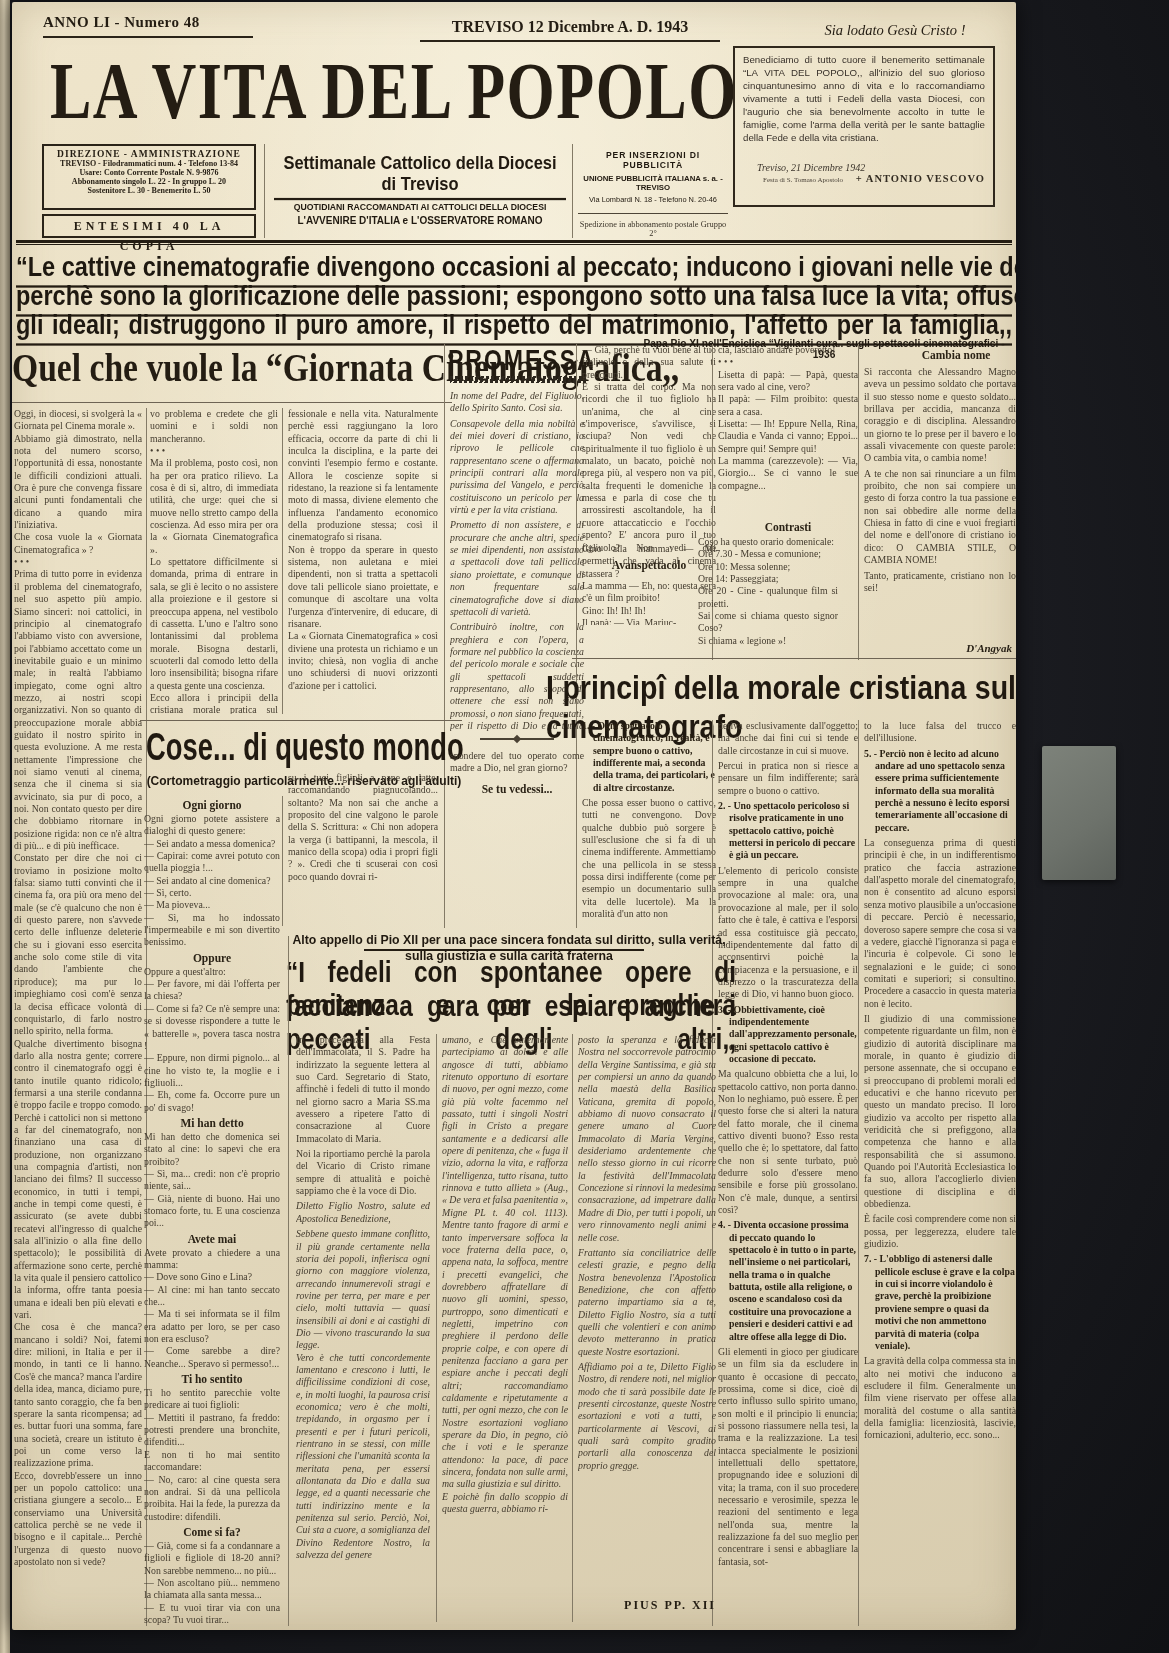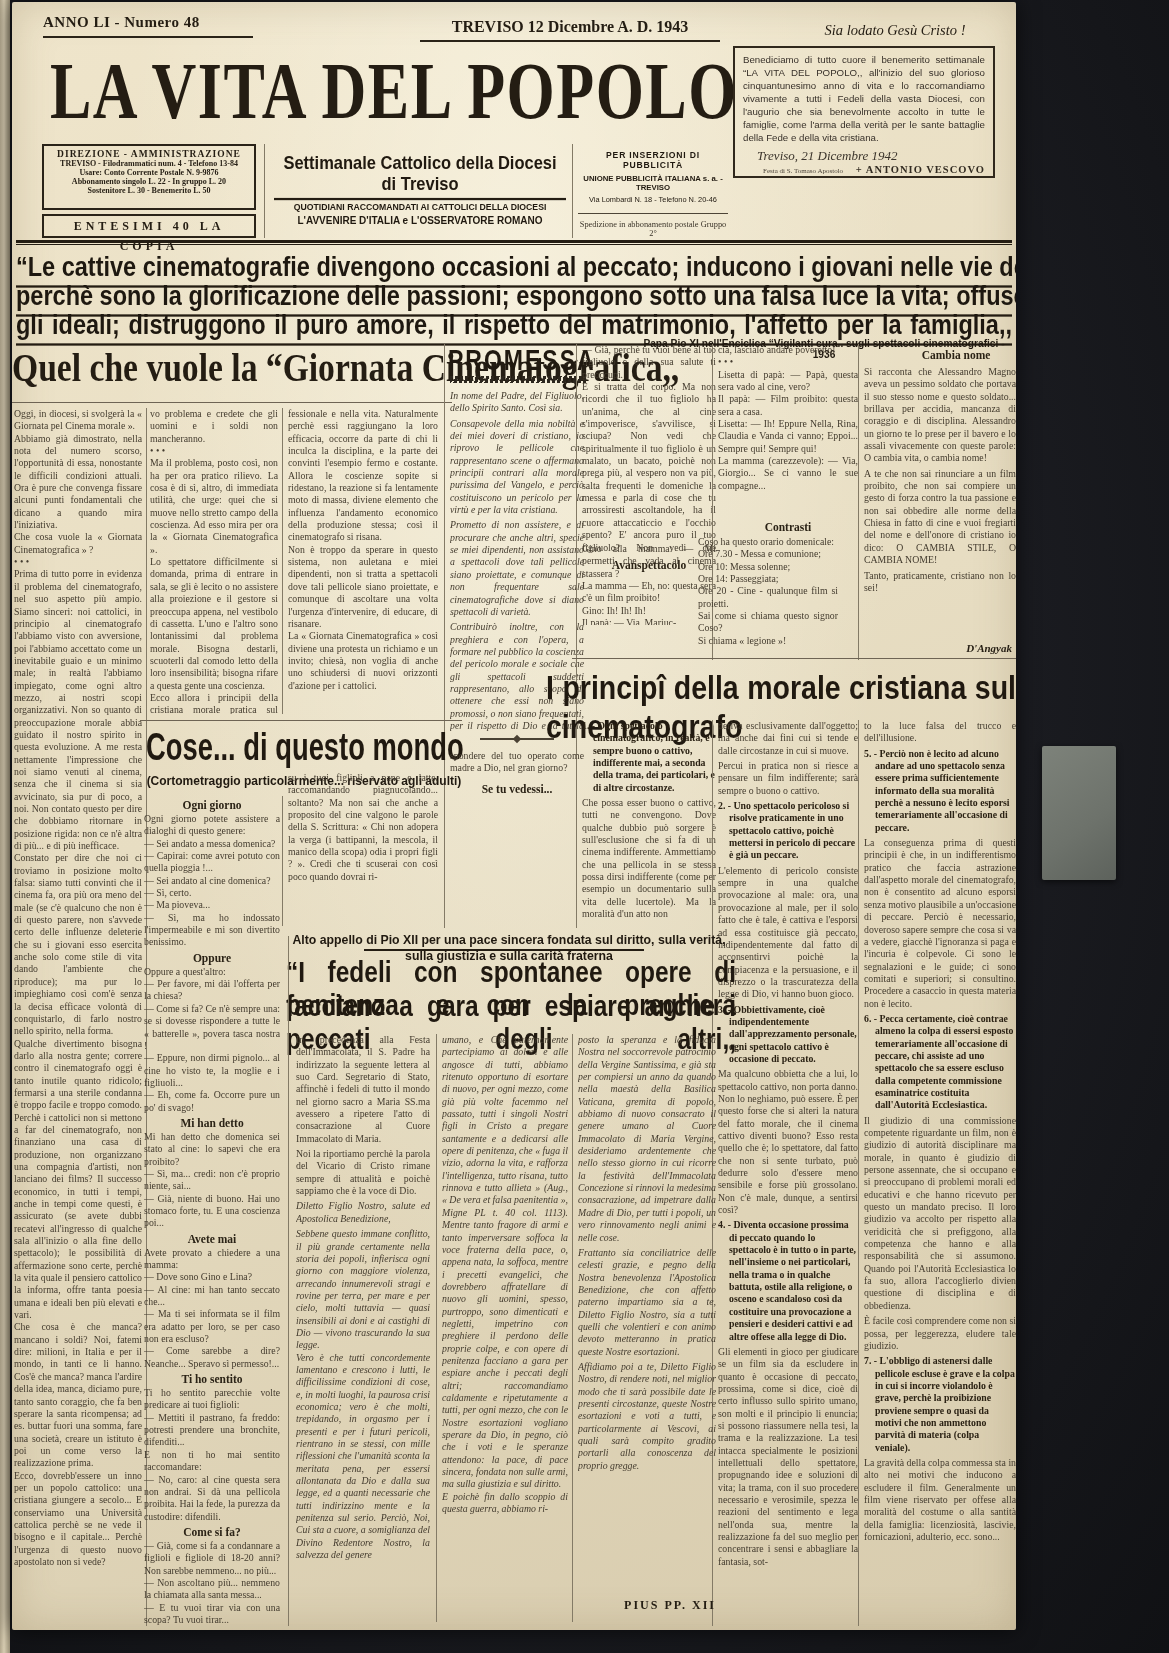--- a/index.html
+++ b/index.html
@@ -48,23 +48,23 @@
   <div class="abs tab"></div>
 
   <div class="abs" id="paper">
 
     <div class="abs serifB" style="left:31px;top:12px;width:210px;height:22px;font-size:15px;letter-spacing:.5px;border-bottom:2px solid #2a2318;">ANNO LI - Numero 48</div>
     <div class="abs serifB" style="left:408px;top:16px;width:300px;height:22px;font-size:16px;text-align:center;border-bottom:2px solid #2a2318;">TREVISO 12 Dicembre A. D. 1943</div>
     <div class="abs ital serifB" style="left:778px;top:20px;width:210px;font-size:14.5px;text-align:center;font-weight:400;font-style:italic;">Sia lodato Gesù Cristo !</div>
 
     <div class="abs serifB" style="left:38px;top:44px;width:680px;font-size:62px;letter-spacing:1.5px;white-space:nowrap;transform:scaleY(1.28);transform-origin:top left;">LA VITA DEL POPOLO</div>
 
-    <div class="abs" style="left:721px;top:44px;width:262px;height:132px;border:2px solid #30281c;padding:5px 8px 3px;box-sizing:border-box;">
+    <div class="abs" style="left:721px;top:44px;width:262px;height:161px;border:2px solid #30281c;padding:5px 8px 3px;box-sizing:border-box;">
       <div style="font-family:'Liberation Sans','DejaVu Sans',sans-serif;font-size:9.7px;line-height:1.34;text-align:justify;color:#38312a;">Benediciamo di tutto cuore il benemerito settimanale “LA VITA DEL POPOLO,, all'inizio del suo glorioso cinquantunesimo anno di vita e lo raccomandiamo vivamente a tutti i Fedeli della vasta Diocesi, con l'augurio che sia benevolmente accolto in tutte le famiglie, come l'arma della verità per le sante battaglie della Fede e della vita cristiana.</div>
-      <div class="ital" style="font-size:13px;margin-top:4px;padding-left:14px;color:#3c352c;">Treviso, 21 Dicembre 1942</div>
+      <div class="ital" style="font-size:10px;margin-top:18px;padding-left:14px;color:#3c352c;">Treviso, 21 Dicembre 1942</div>
       <div style="display:flex;justify-content:space-between;align-items:flex-end;">
         <span style="font-size:7px;padding-left:20px;color:#4a4238;">Festa di S. Tomaso Apostolo</span>
         <span style="font-size:10.5px;font-weight:700;letter-spacing:1px;color:#332c22;">+ ANTONIO VESCOVO</span>
       </div>
     </div>
 
     <div class="abs" style="left:30px;top:142px;width:214px;height:66px;border:2px solid #2a2318;box-sizing:border-box;text-align:center;padding-top:3px;">
       <div class="serifB" style="font-size:9.5px;letter-spacing:1px;">DIREZIONE - AMMINISTRAZIONE</div>
       <div class="serifB" style="font-size:8px;">TREVISO - Filodrammatici num. 4 - Telefono 13-84</div>
       <div class="serifB" style="font-size:8px;">Usare: Conto Corrente Postale N. 9-9876</div>
@@ -182,21 +182,20 @@
       <p class="colp lead">3. - Obbiettivamente, cioè indipendentemente dall'apprezzamento personale, ogni spettacolo cattivo è occasione di peccato.</p>
       <p class="colp">Ma qualcuno obbietta che a lui, lo spettacolo cattivo, non porta danno. Non lo neghiamo, può essere. È per questo forse che si alteri la natura del fatto morale, che il cinema cattivo diventi buono? Esso resta quello che è; lo spettatore, dal fatto che non si sente turbato, può dedurre solo d'essere meno sensibile e forse più grossolano. Non c'è male, dunque, a sentirsi così?</p>
       <p class="colp lead">4. - Diventa occasione prossima di peccato quando lo spettacolo è in tutto o in parte, nell'insieme o nei particolari, nella trama o in qualche battuta, ostile alla religione, o osceno e scandaloso così da costituire una provocazione a pensieri e desideri cattivi e ad altre offese alla legge di Dio.</p>
       <p class="colp">Gli elementi in gioco per giudicare se un film sia da escludere in quanto è occasione di peccato, prossima, come si dice, cioè di certo influsso sullo spirito umano, son molti e il principio li enuncia; si possono riassumere nella tesi, la trama e la realizzazione. La tesi intacca specialmente le posizioni intellettuali dello spettatore, propugnando idee e soluzioni di vita; la trama, con il suo procedere necessario e verosimile, spezza le reazioni del sentimento e lega nell'onda sua, mentre la realizzazione fa del suo meglio per concentrare i sensi e abbagliare la fantasia, sot-</p>
     </div>
     <div class="vr" style="left:846px;top:718px;height:906px;"></div>
     <div class="abs" style="left:852px;top:718px;width:152px;height:906px;overflow:hidden;">
       <p class="colp">to la luce falsa del trucco e dell'illusione.</p>
       <p class="colp lead">5. - Perciò non è lecito ad alcuno andare ad uno spettacolo senza essere prima sufficientemente informato della sua moralità perchè a nessuno è lecito esporsi temerariamente all'occasione di peccare.</p>
       <p class="colp">La conseguenza prima di questi principii è che, in un indifferentismo pratico che faccia astrazione dall'aspetto morale del cinematografo, non è consentito ad alcuno esporsi senza motivo plausibile a un'occasione di peccare. Perciò è necessario, doveroso sapere sempre che cosa si va a vedere, giacchè l'ignoranza si paga e l'incuria è colpevole. Ci sono le segnalazioni e le guide; ci sono comitati e superiori; si consultino. Procedere a casaccio in questa materia non è lecito.</p>
-      <p class="colp lead">6. - Pecca certamente, cioè contrae almeno la colpa di essersi esposto temerariamente all'occasione di peccare, chi assiste ad uno spettacolo che sa essere escluso dalla competente commissione esaminatrice costituita dall'Autorità Ecclesiastica.</p>
       <p class="colp">Il giudizio di una commissione competente riguardante un film, non è giudizio di autorità disciplinare ma morale, in quanto è giudizio di persone assennate, che si occupano e si preoccupano di problemi morali ed educativi e che hanno ricevuto per questo un mandato preciso. Il loro giudizio va accolto per rispetto alla veridicità che si prefiggono, alla competenza che hanno e alla responsabilità che si assumono. Quando poi l'Autorità Ecclesiastica lo fa suo, allora l'accoglierlo divien questione di disciplina e di obbedienza.</p>
       <p class="colp">È facile così comprendere come non si possa, per leggerezza, eludere tale giudizio.</p>
       <p class="colp lead">7. - L'obbligo di astenersi dalle pellicole escluse è grave e la colpa in cui si incorre violandolo è grave, perchè la proibizione proviene sempre o quasi da motivi che non ammettono parvità di materia (colpa veniale).</p>
       <p class="colp">La gravità della colpa commessa sta in alto nei motivi che inducono a escludere il film. Generalmente un film viene riservato per offese alla moralità del costume o alla santità della famiglia: licenziosità, lascivie, fornicazioni, adulterio, ecc. sono...</p>
     </div>
 
     <div class="hr" style="left:128px;top:718px;width:322px;"></div>
     <div class="abs disp" style="left:134px;top:724px;width:450px;font-size:38px;white-space:nowrap;transform:scaleX(.72);transform-origin:top left;">Cose... di questo mondo</div>
     <div class="abs disp" style="left:132px;top:772px;width:320px;font-size:12px;text-align:center;">(Cortometraggio particolarmente... riservato agli adulti)</div>
 

